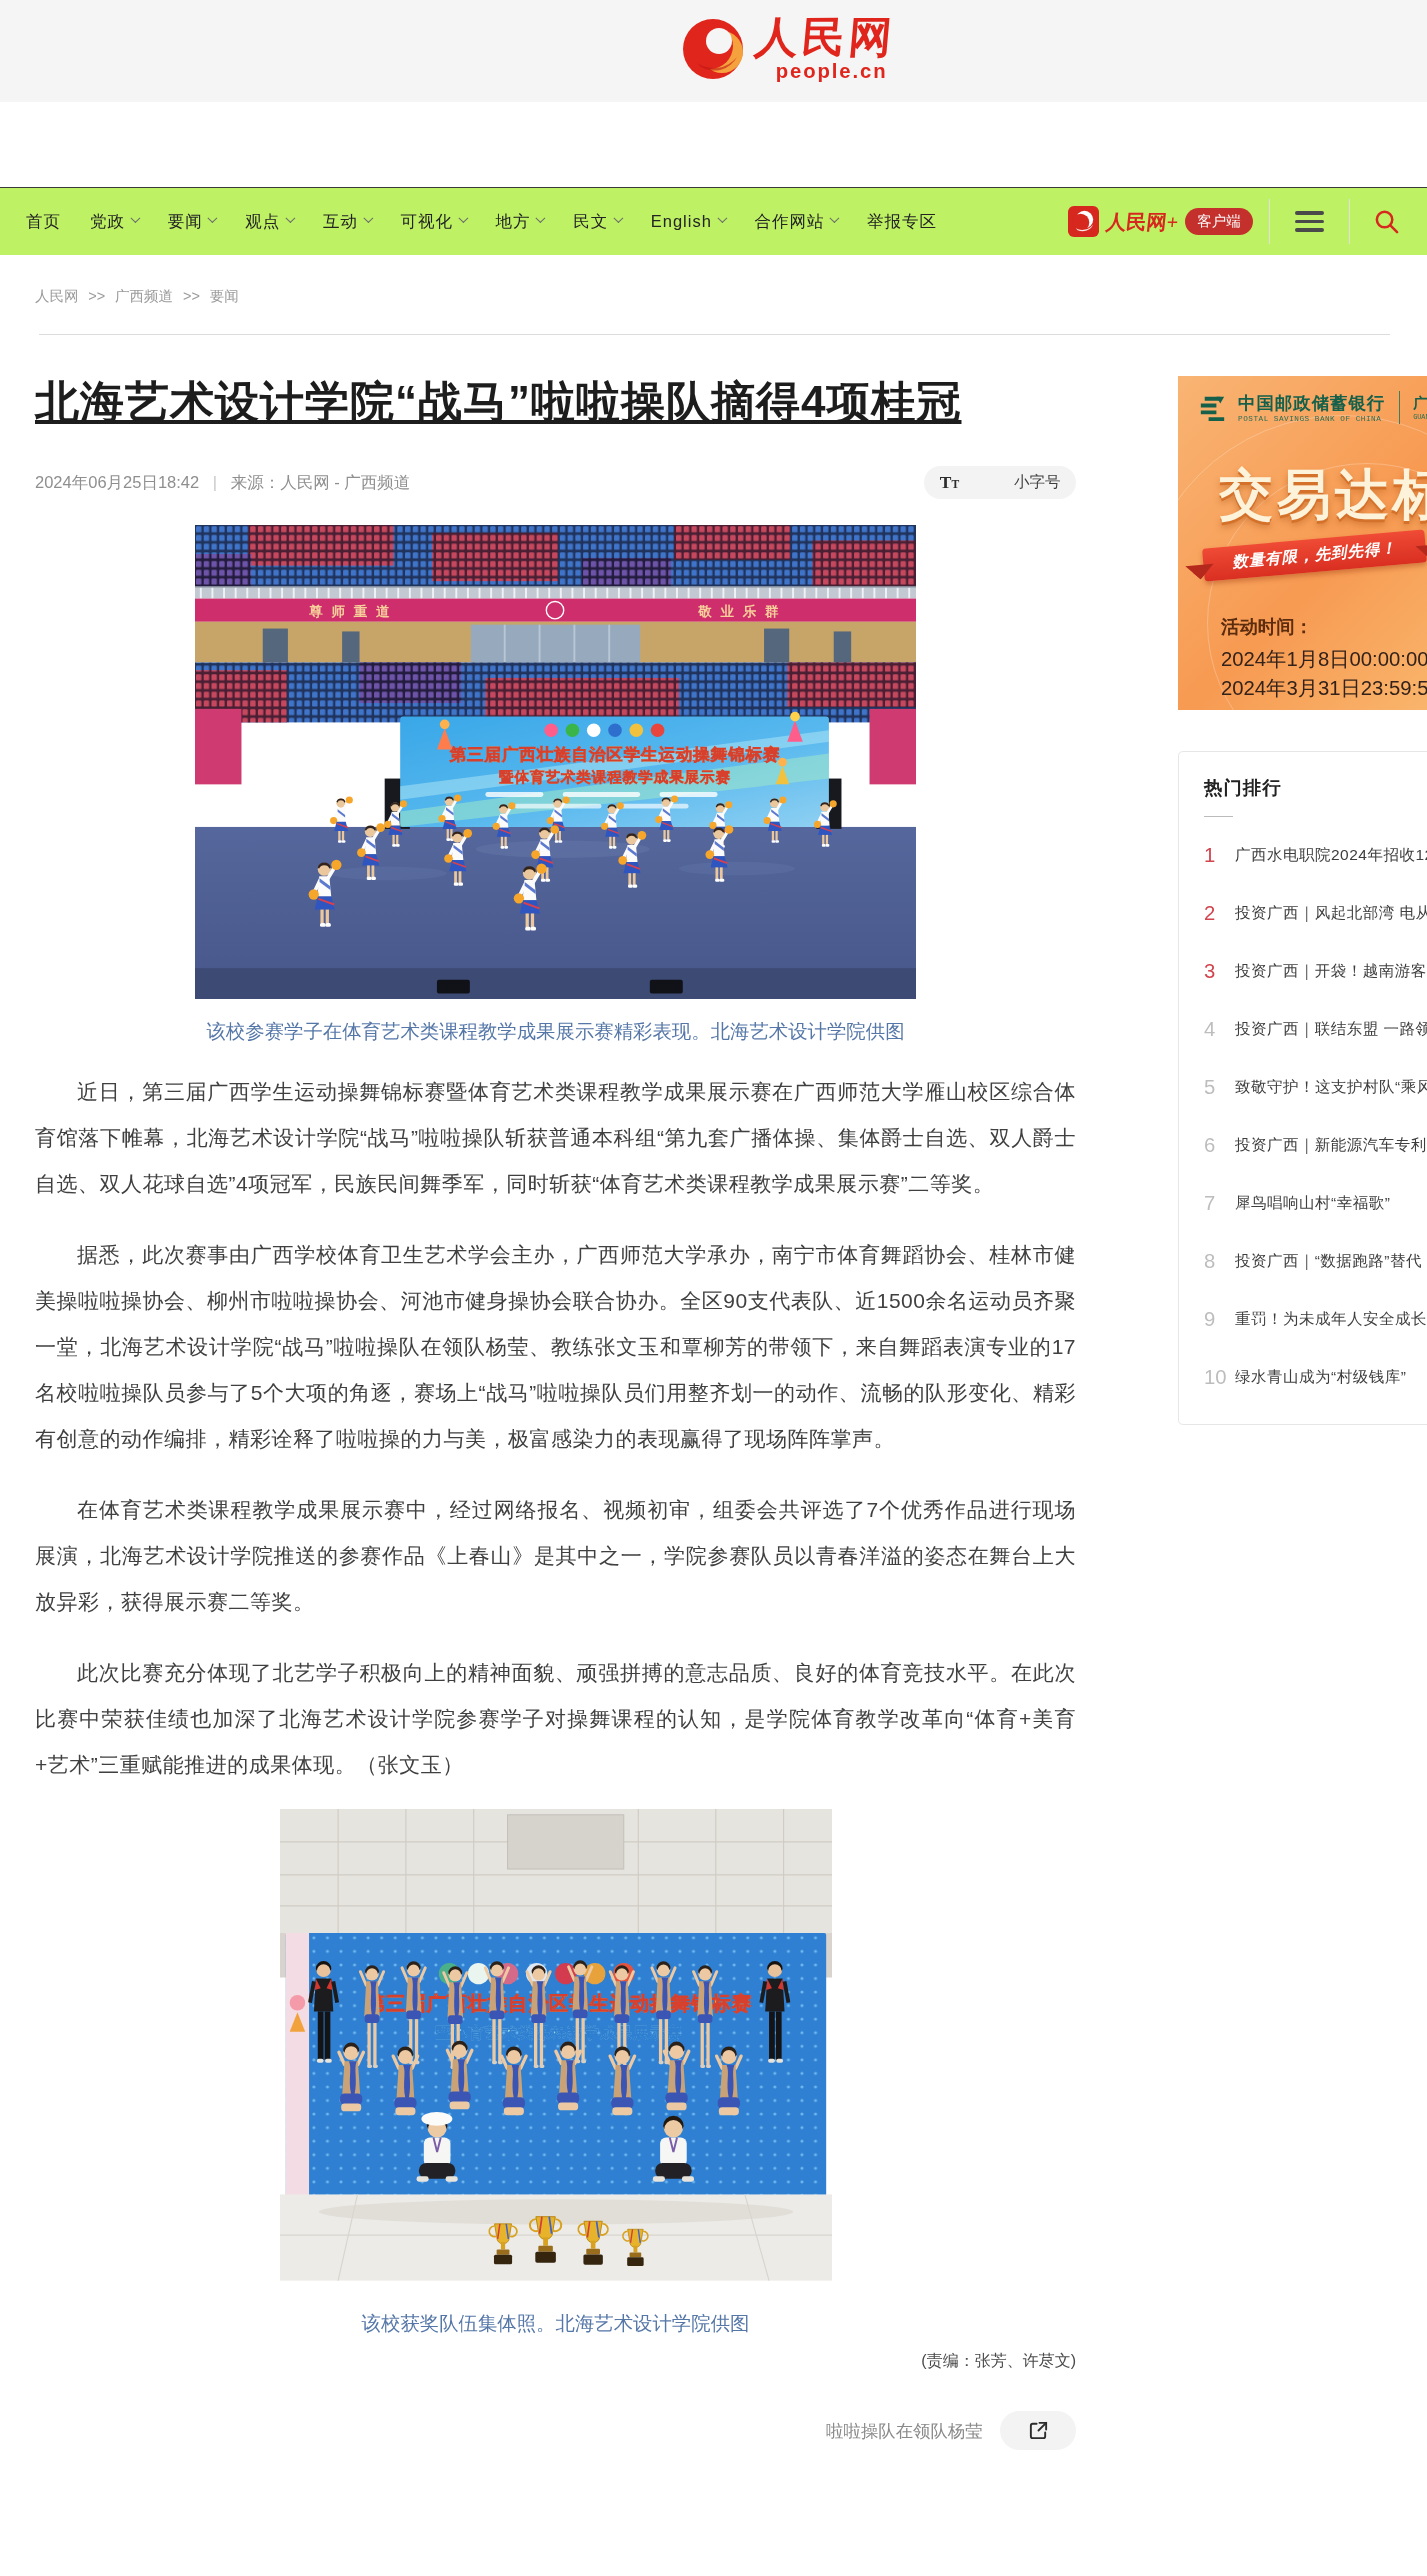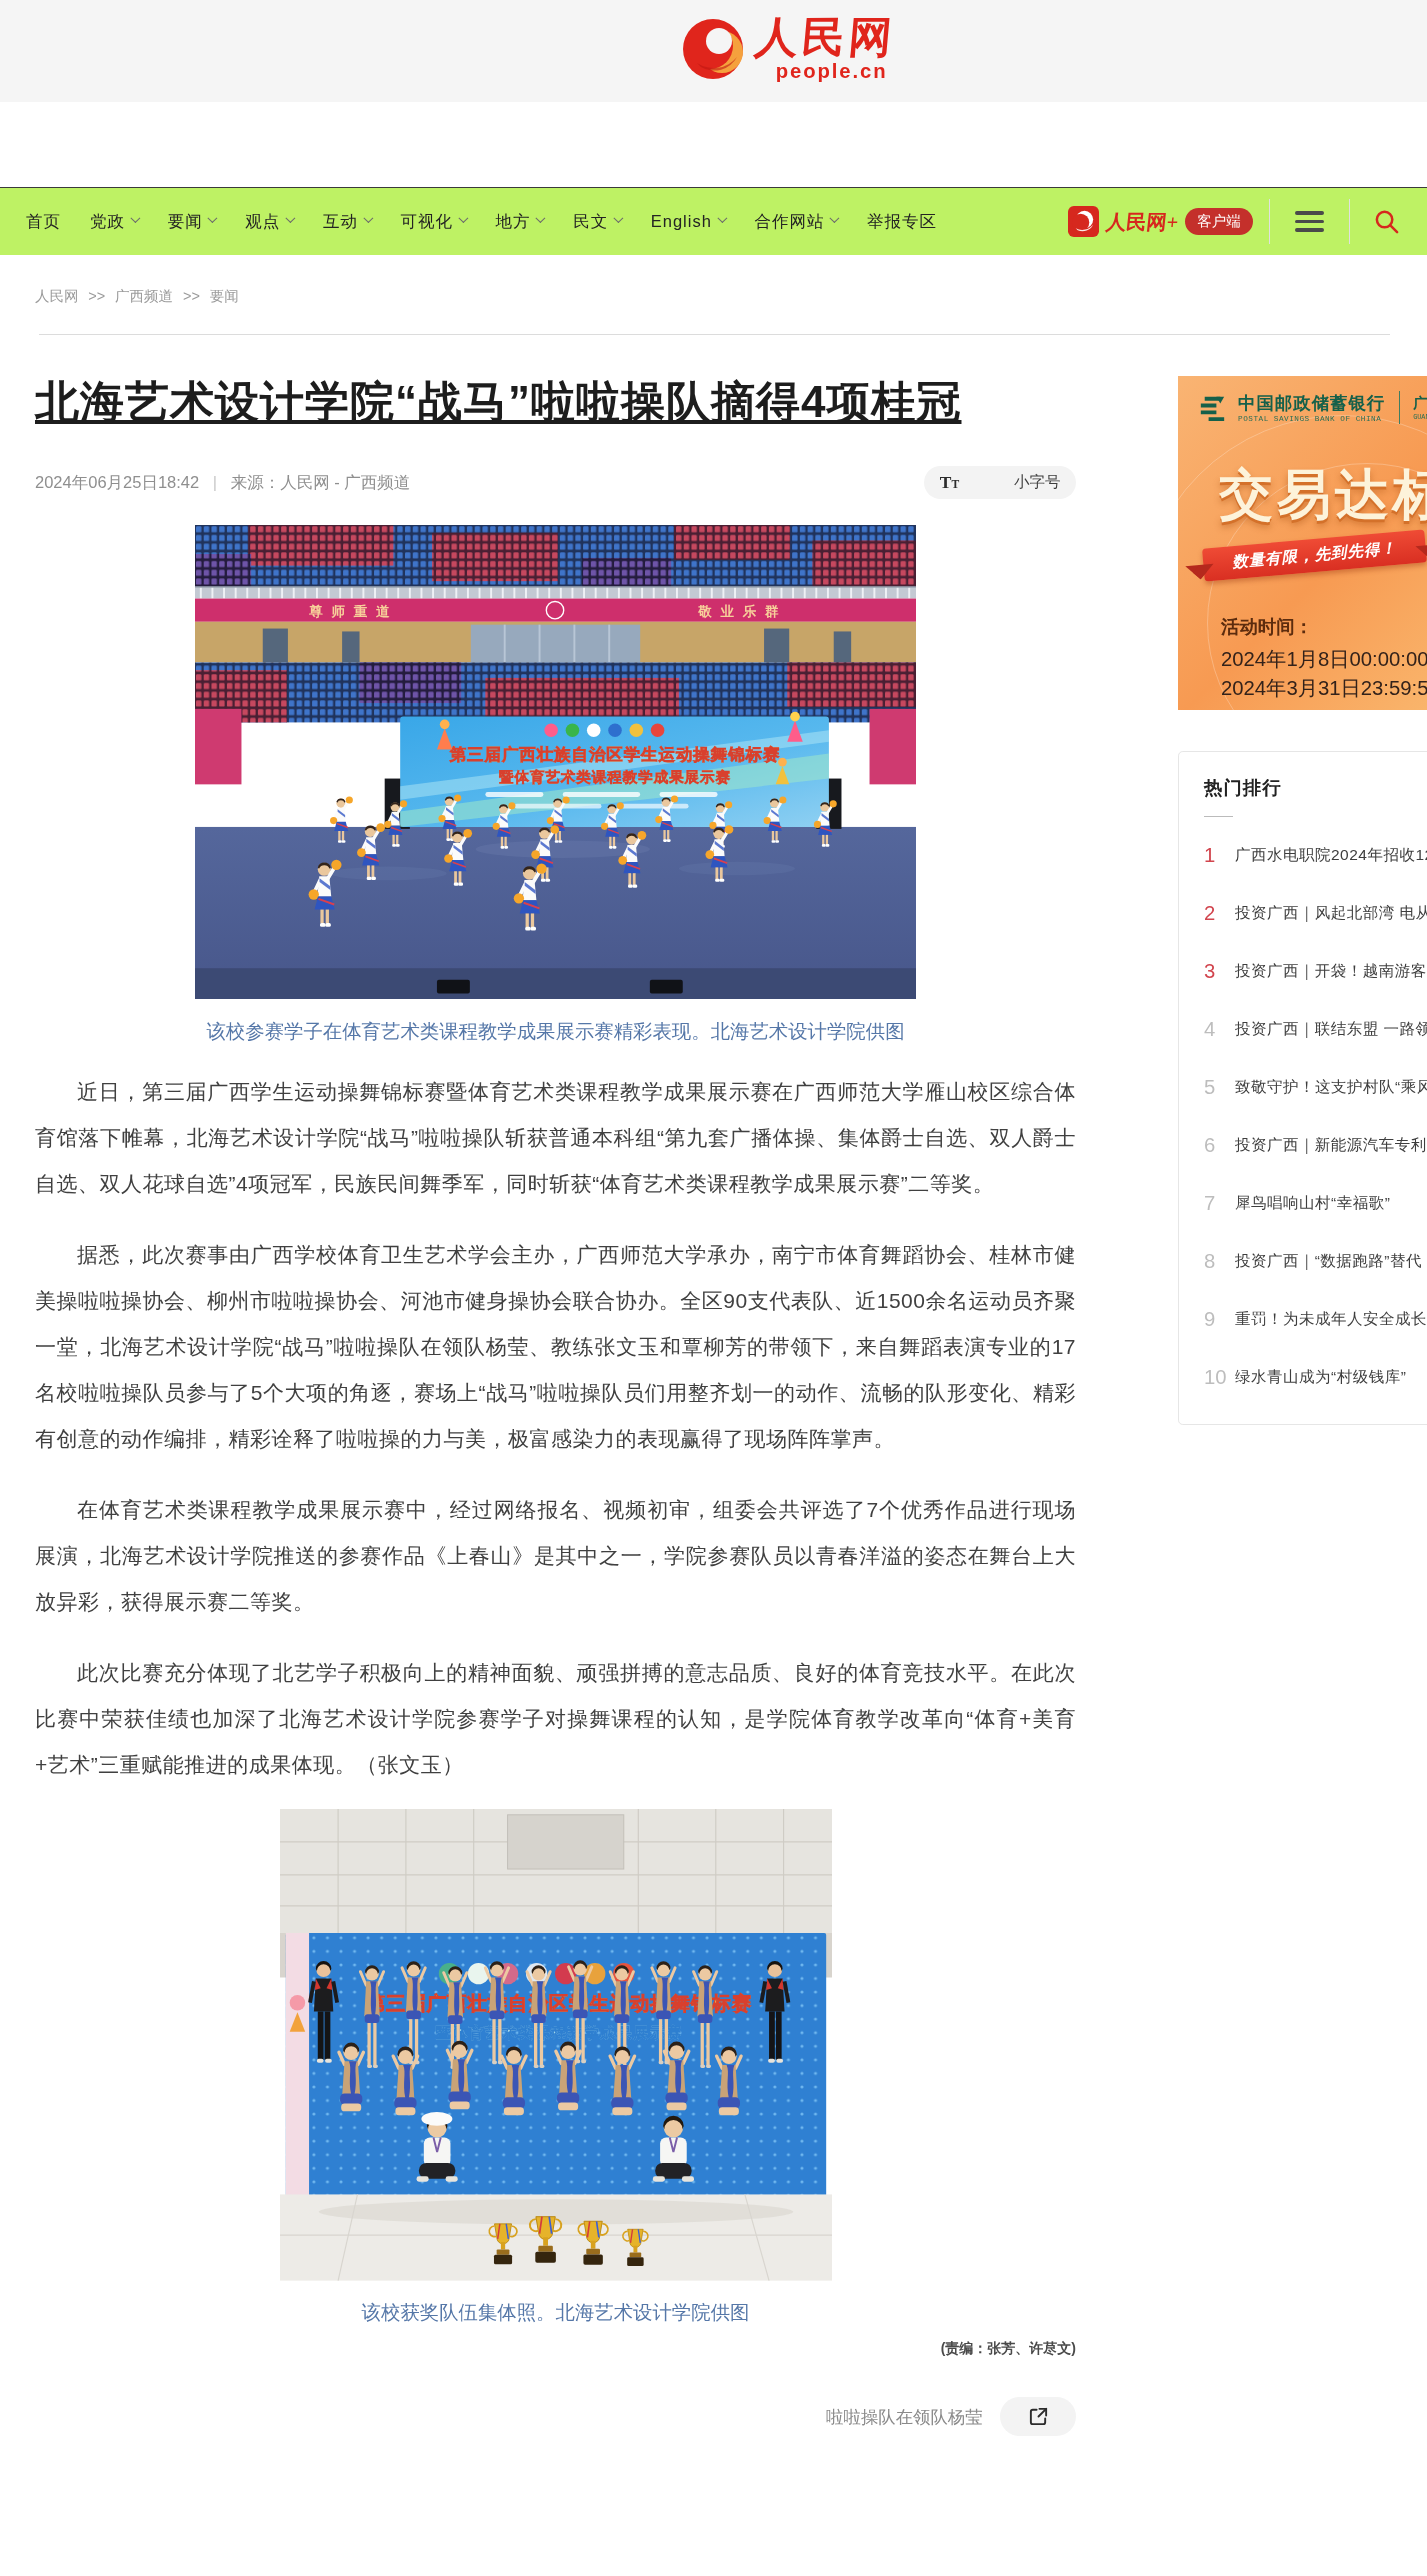--- a/index.html
+++ b/index.html
@@ -39,26 +39,26 @@
   .meta-source { font-size:16.5px; color:#8f8f8f; }
   .font-pill { margin-left:auto; height:33px; background:#f3f3f3; border-radius:16.5px; display:flex; align-items:center; padding:0 15.5px; cursor:pointer; color:#3d3d3d;gap:48px; }
   .font-pill .tt { font-family:"Liberation Serif","DejaVu Serif",serif; font-weight:bold; color:#2c2c2c; margin-right:6.8px; font-size:17.4px; }
   .font-pill .tt small { font-size:11.6px; }
   .font-pill .lbl { font-size:15.5px; }
 
   figure { margin:0; }
   .fig1 { margin-top:25px; width:721px; margin-left:auto; margin-right:auto; display:block; }
   .fig2 { margin-top:21px; width:552px; margin-left:auto; margin-right:auto; display:block; }
   .fig-cap { margin:11.6px auto 0; width:755px; text-align:center; font-family:"Liberation Serif","DejaVu Serif",serif; font-size:19.4px; line-height:41px; color:#5577a8; }
-  .fig-cap2 { margin-top:17px; width:100%; line-height:29px; }
+  .fig-cap2 { margin-top:28px; width:100%; line-height:29px; }
 
   .art-body p { margin-top:25px; font-size:21px; line-height:46px; color:#404040; text-indent:2em; letter-spacing:0.5px; text-align:justify; }
   .art-body p.first { margin-top:17.4px; }
 
-  .editor-line { margin-top:13.6px; text-align:right; font-size:14px; color:#4a4a4a;font-weight:bold; }
+  .editor-line { margin-top:13.6px; text-align:right; font-size:16px; color:#4a4a4a; }
   .share-row { margin-top:39px; display:flex; justify-content:flex-end; align-items:center; gap:17.4px; }
   .share-label { font-size:17.4px; color:#8a8a8a; }
   .share-pill { width:76px; height:39px; background:#f3f3f3; border-radius:19.4px; display:flex; align-items:center; justify-content:center; cursor:pointer; }
 
   
   .sidebar { position:absolute; left:1178px; top:376px; width:426px; }
   .ad-card { position:relative; width:426px; height:334px; background:linear-gradient(135deg,#f9b473 0%,#f79a52 45%,#fbc87e 100%); overflow:hidden; cursor:pointer; }
   .ad-globe { position:absolute; left:-39px; top:39px; width:407px; height:407px; border:1.9px solid rgba(255,255,255,.25); border-radius:50%; }
   .ad-globe.g2 { left:29px; top:87px; width:320px; height:320px; }
   .ad-bank-row { position:relative; display:flex; align-items:center; gap:7.7px; padding:13.6px 0 0 17.4px; }

